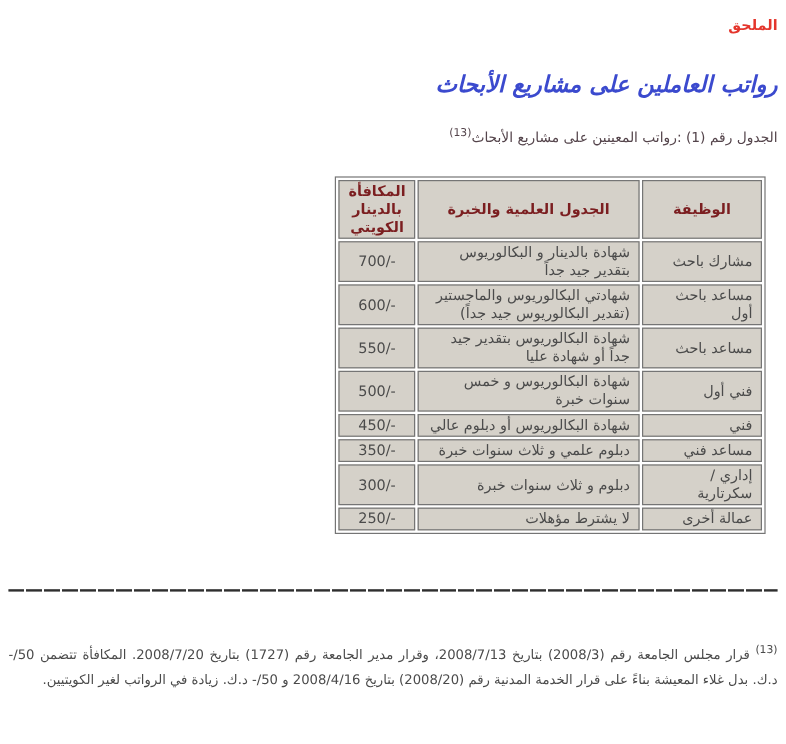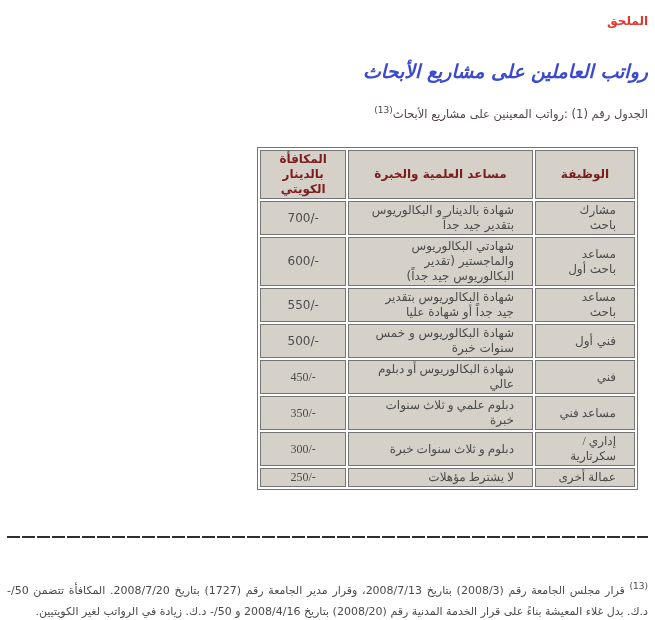--- a/index.html
+++ b/index.html
@@ -46,34 +46,34 @@
     border: 1px solid #757575;
     margin: 25px 10px 0 0;
     table-layout: fixed;
   }
   .salary-table th, .salary-table td {
     border: 1px solid #757575;
     background: #d5d1c9;
     font-size: 12px;
     line-height: 15px;
     vertical-align: middle;
-    padding: 1px 18px;
+    padding: 1px 7px;
   }
   .salary-table th {
     color: #7b1e20;
     font-weight: bold;
     text-align: center;
     height: 46px;
   }
   .col-job   { width: 100px; }
   .col-deg   { width: 185px; }
   .col-amt   { width: 56px;  }
   .salary-table td { color: #4b4b4b; text-align: right; }
   tr.row-tall td { height: 34px; }
-  tr.row-short td { height: 17px; font-family: Liberation Serif, serif; }
+  tr.row-short td { height: 17px; }
   td.amount-cell {
     direction: ltr;
     text-align: center;
     padding: 1px 5px;
   }
   .separator-line {
     margin-top: 46px;
     height: 2px;
     width: 641px;
     background: repeating-linear-gradient(to right, #2e2e2e 0px, #2e2e2e 13px, #ffffff 13px, #ffffff 15px);
@@ -97,21 +97,21 @@
 
 <table class="salary-table">
   <colgroup>
     <col class="col-job">
     <col class="col-deg">
     <col class="col-amt">
   </colgroup>
   <tbody>
       <tr>
     <th>الوظيفة</th>
-    <th>مساعد العلمية والخبرة</th>
+    <th>الجدول العلمية والخبرة</th>
     <th>المكافأة بالدينار الكويتي</th>
   </tr>
   <tr class="row-tall">
     <td>مشارك باحث</td>
     <td>شهادة بالدينار و البكالوريوس بتقدير جيد جداً</td>
     <td class="amount-cell">700/-</td>
   </tr>
   <tr class="row-tall">
     <td>مساعد باحث أول</td>
     <td>شهادتي البكالوريوس والماجستير (تقدير البكالوريوس جيد جداً)</td>

